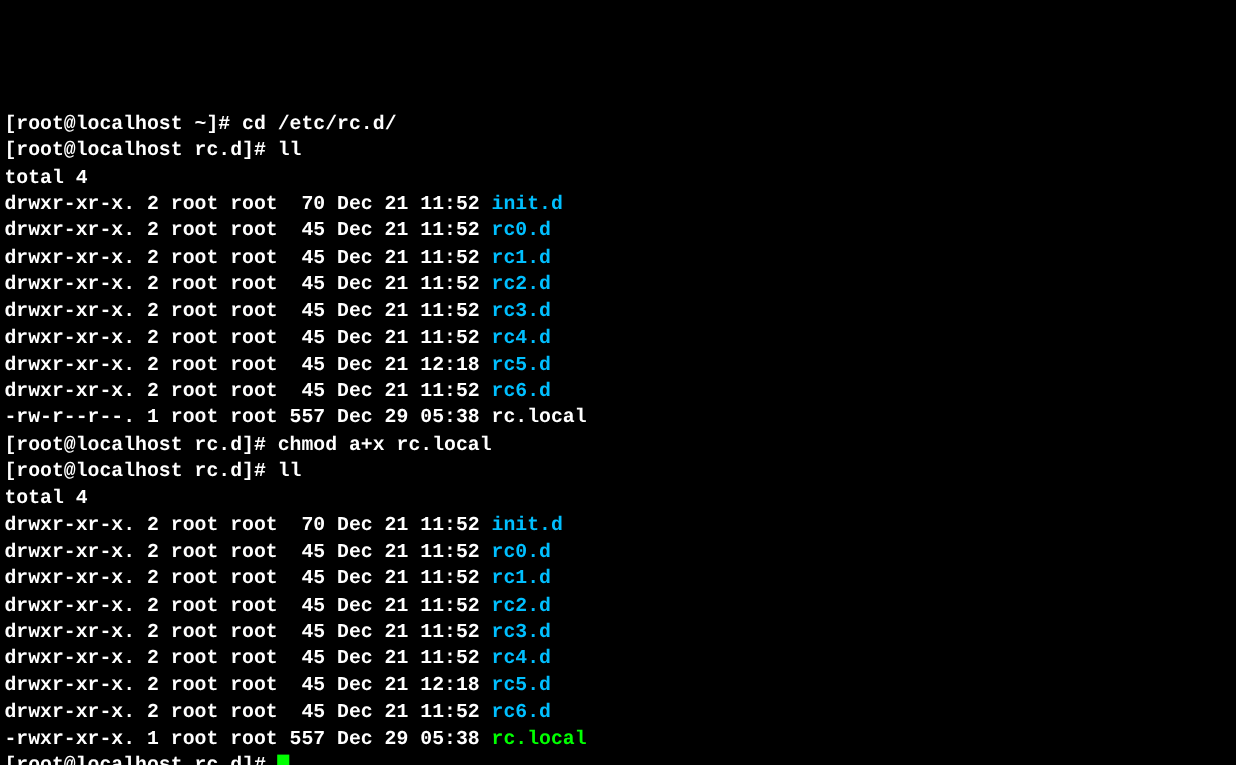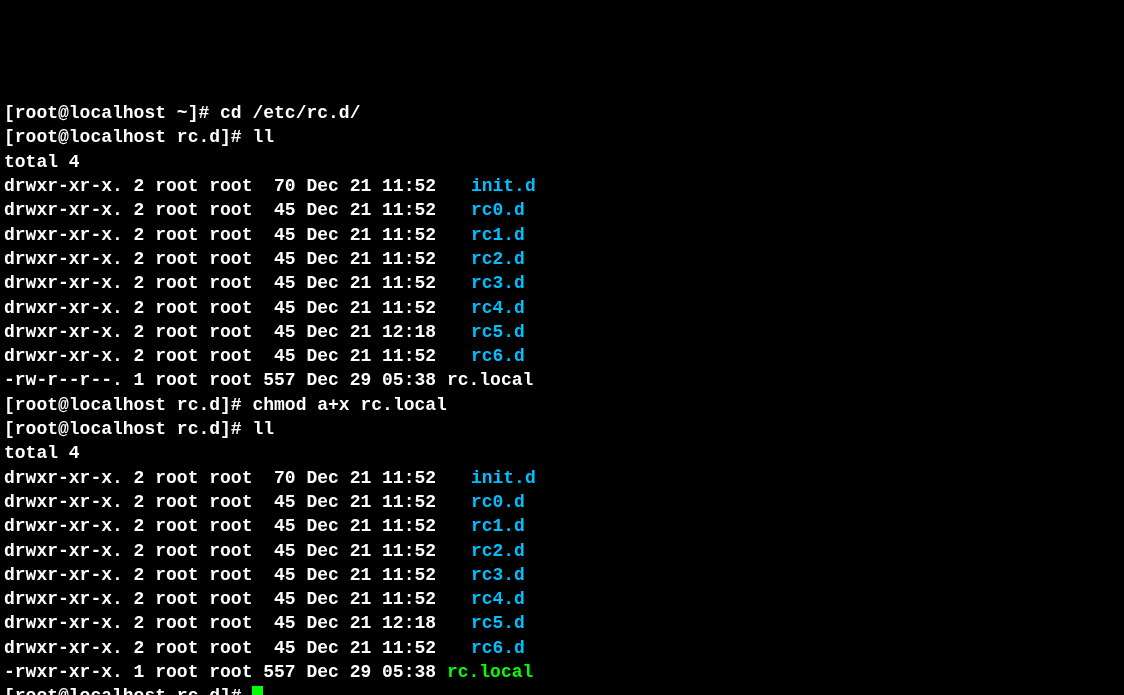--- a/index.html
+++ b/index.html
@@ -15,21 +15,20 @@
       font-weight: bold;
       padding: 4px;
       line-height: 1.35;
       white-space: pre;
     }
     .line {
       display: block;
     }
     .cyan {
       color: #00bfff;
-      margin-left: 24px;
     }
     .green {
       color: #00ff00;
     }
     .cursor {
       display: inline-block;
       width: 11px;
       height: 20px;
       background: #00ff00;
       vertical-align: text-bottom;

